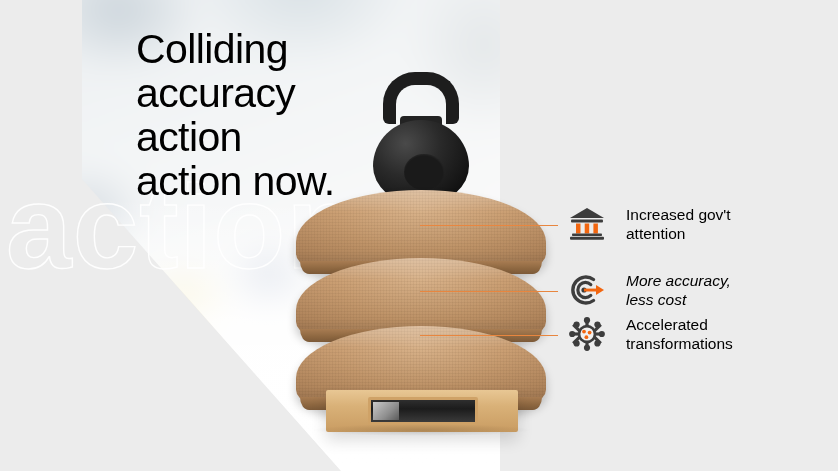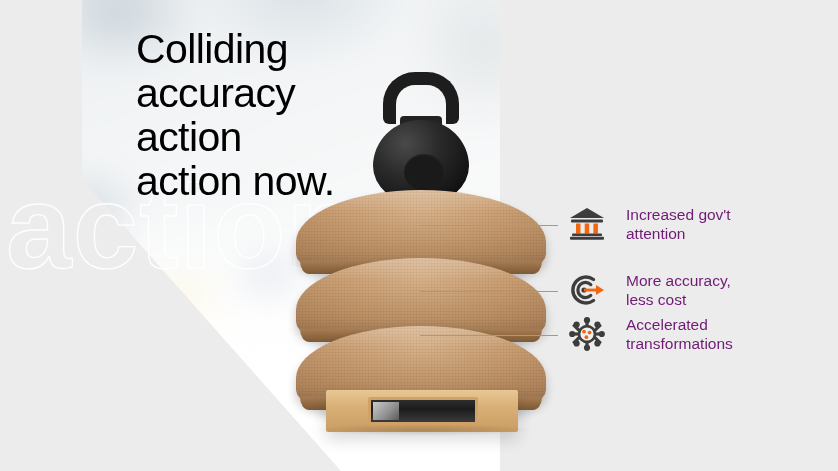--- a/index.html
+++ b/index.html
@@ -198,21 +198,21 @@
   }
   .callout {
     position: absolute;
     left: 0;
     width: 418px;
     height: 56px;
     display: flex;
     align-items: center;
   }
   .callout-1 { top: 196px; }
-  .callout-2 { top: 262px; }
+  .callout-2 { top: 262px; font-style: italic; }
   .callout-3 { top: 306px; }
 
   .leader {
     width: 138px;
     height: 1px;
     background: #e8863f;
     flex: 0 0 138px;
     margin-top: 2px;
   }
   .callout-1 .leader { width: 138px; flex-basis: 138px; }
@@ -224,21 +224,21 @@
     width: 54px;
     height: 54px;
     display: flex;
     align-items: center;
     justify-content: center;
     margin-left: 2px;
   }
   .callout-label {
     font-size: 15.5px;
     line-height: 1.25;
-    color: #701a75;
+    color: #000000;
     margin-left: 12px;
     white-space: pre-line;
   }
 
   
   .right-band {
     position: absolute;
     left: 498px; top: 0;
     width: 340px; height: 471px;
     background: linear-gradient(to right, #f0f0f0 0%, #ececec 30%, #ebebeb 100%);

